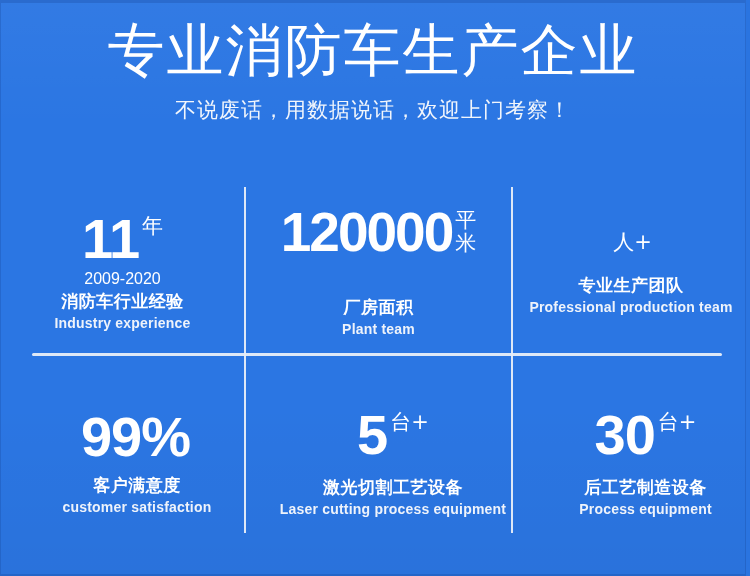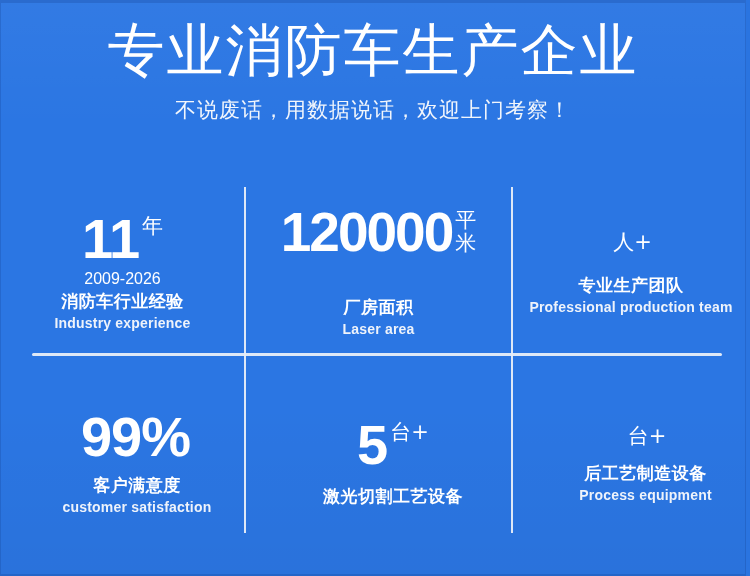--- a/index.html
+++ b/index.html
@@ -207,37 +207,37 @@
     <div class="v-line l1"></div>
     <div class="v-line l2"></div>
     <div class="h-line"></div>
 
     <div class="cell" id="cell-years">
       <div class="num-row">
         <span class="num">11</span>
         <span class="unit">年</span>
       </div>
       <div class="caption">
-        <div class="years">2009-2026</div>
+        <div class="years">2009-2020</div>
         <div class="cn-label">消防车行业经验</div>
         <div class="en-label">Industry experience</div>
       </div>
     </div>
 
     <div class="cell" id="cell-plant">
       <div class="num-row">
         <span class="num big">120000</span>
         <span class="unit stacked">
           <span>平</span>
           <span>米</span>
         </span>
       </div>
       <div class="caption">
         <div class="cn-label">厂房面积</div>
-        <div class="en-label">Laser area</div>
+        <div class="en-label">Plant team</div>
       </div>
     </div>
 
     <div class="cell" id="cell-team">
       <div class="num-row">
         <span class="unit">人+</span>
       </div>
       <div class="caption">
         <div class="cn-label">专业生产团队</div>
         <div class="en-label">Professional production team</div>
@@ -255,25 +255,27 @@
       </div>
     </div>
 
     <div class="cell row2" id="cell-laser">
       <div class="num-row">
         <span class="num">5</span>
         <span class="unit">台+</span>
       </div>
       <div class="caption">
         <div class="cn-label">激光切割工艺设备</div>
+        <div class="en-label">Laser cutting process equipment</div>
       </div>
     </div>
 
     <div class="cell row2" id="cell-proc">
       <div class="num-row">
+        <span class="num">30</span>
         <span class="unit">台+</span>
       </div>
       <div class="caption">
         <div class="cn-label">后工艺制造设备</div>
         <div class="en-label">Process equipment</div>
       </div>
     </div>
 
   </div>
 </div>

